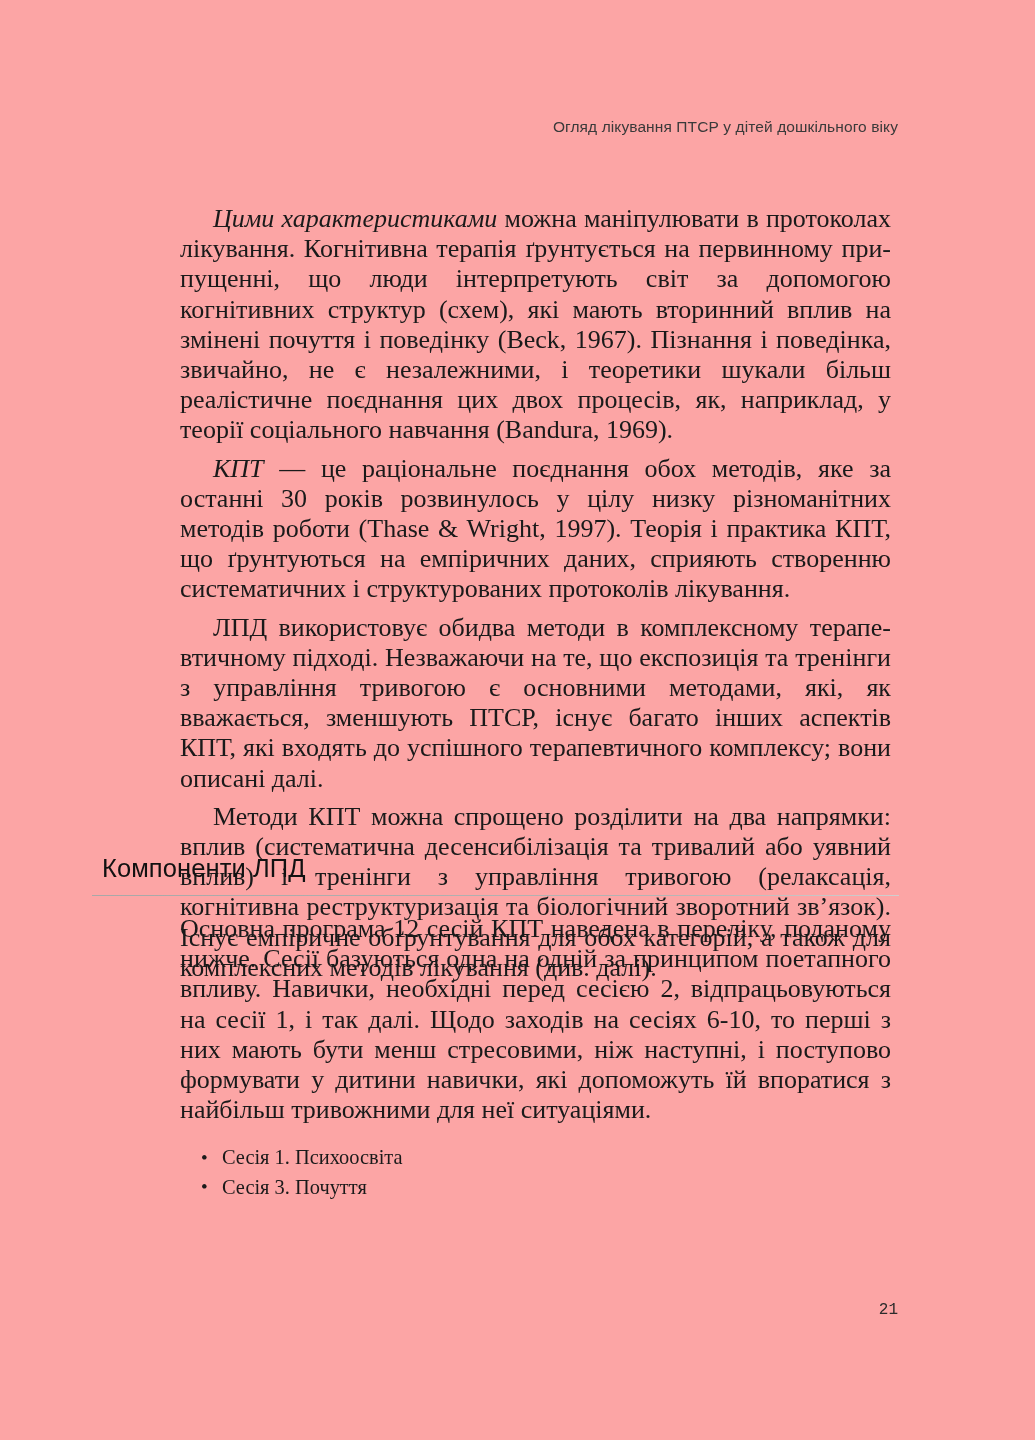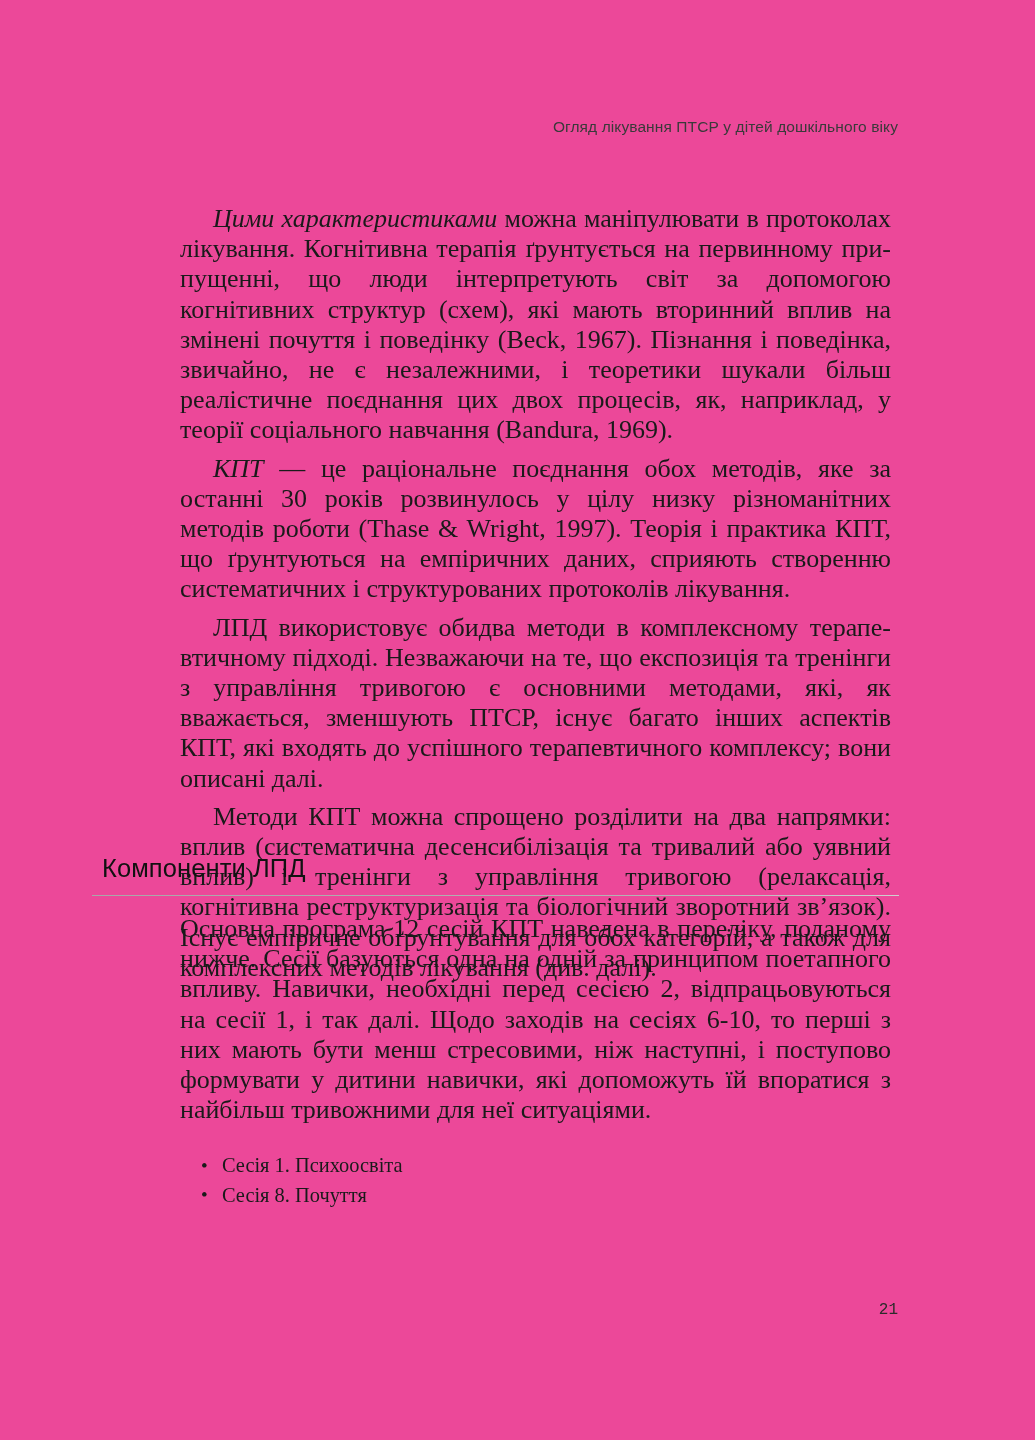--- a/index.html
+++ b/index.html
@@ -12,21 +12,21 @@
     height: 1440px;
     position: relative;
     font-family: "Liberation Serif", "DejaVu Serif", serif;
     color: #1a1a1a;
     overflow: hidden;
   }
 
   .page {
     position: absolute;
     inset: 0;
-    background: #ec4899;
+    background: #fca5a5;
   }
 
   
   .running-head {
     position: absolute;
     left: 92px;
     right: 137px;
     top: 118px;
     text-align: right;
     font-family: "Liberation Sans", "DejaVu Sans", sans-serif;
@@ -87,21 +87,21 @@
   
   .content-2 {
     position: absolute;
     left: 172px;
     top: 906px;
     width: 727px;
   }
 
   
   ul.session-list {
-    margin: 26px 0 0 0;
+    margin: 18px 0 0 0;
     padding: 0;
     list-style: none;
   }
   ul.session-list li {
     position: relative;
     padding-left: 50px;
     font-size: 20.4px;
     line-height: 29.5px;
     text-align: left;
   }
@@ -149,20 +149,20 @@
     <h2 class="section-heading">Компоненти ЛПД</h2>
     <div class="section-rule"></div>
   </div>
 
   <div class="content-2">
 
     <p class="body no-indent">Основна програма 12 сесій КПТ наведена в переліку, поданому нижче. Сесії базуються одна на одній за принципом поетапного впливу. Навички, необхідні перед сесією 2, відпрацьовуються на сесії 1, і так далі. Щодо заходів на сесіях 6-10, то перші з них мають бути менш стресовими, ніж наступні, і поступово формувати у ди­тини навички, які допоможуть їй впоратися з найбільш тривожни­ми для неї ситуаціями.</p>
 
     <ul class="session-list">
       <li>Сесія 1. Психоосвіта</li>
-      <li>Сесія 8. Почуття</li>
+      <li>Сесія 3. Почуття</li>
     </ul>
 
   </div>
 
   <div class="folio">21</div>
 
 </div>
 
 </body></html>

